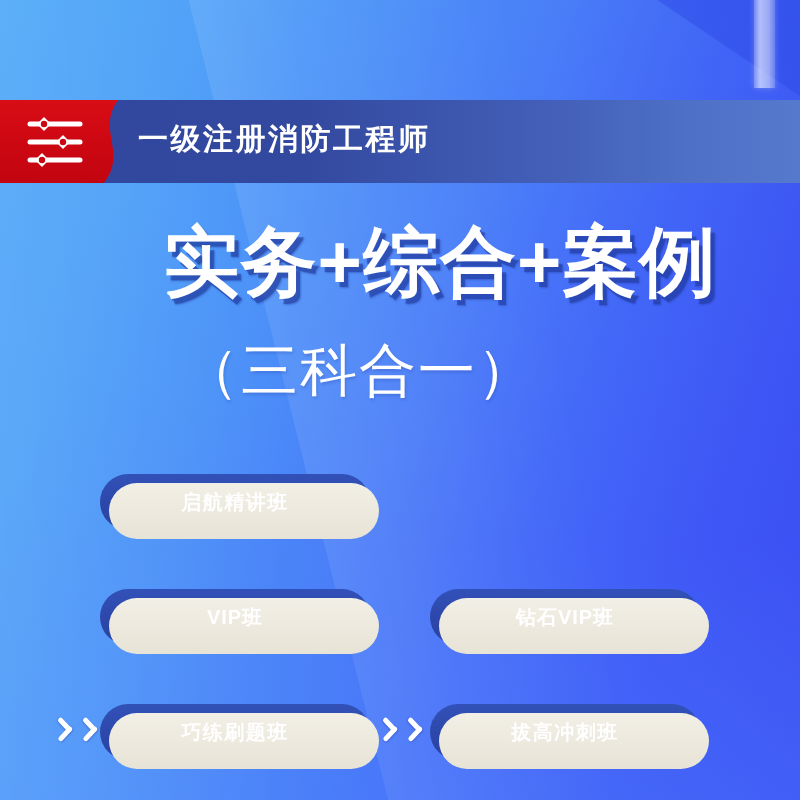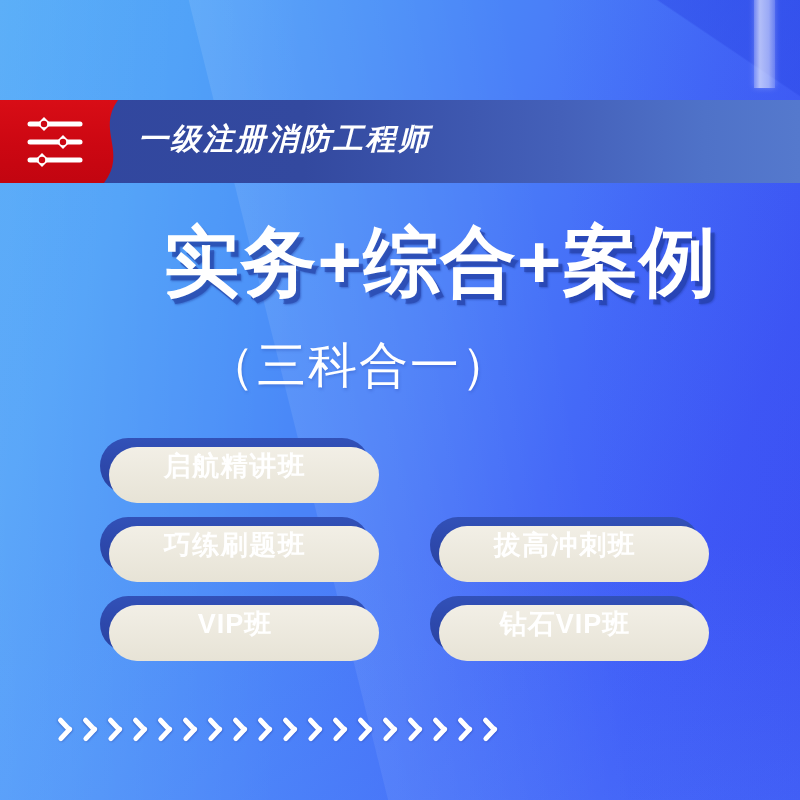--- a/index.html
+++ b/index.html
@@ -106,21 +106,20 @@
   .band-title {
     position:absolute;
     left:138px; top:100px;
     height:78px;
     display:flex; align-items:center;
     color:#ffffff;
     font-size:30px;
     font-weight:700;
     letter-spacing:2.5px;
     white-space:nowrap;
-    font-style:italic;
   }
 
   
   .headline {
     position:absolute;
     left:0; top:222px;
     width:800px;
     text-align:center;
     color:#ffffff;
     font-size:76px;
@@ -132,21 +131,21 @@
        4px 5px 0 rgba(32,60,160,.55),
        5px 6px 2px rgba(28,52,150,.40);
     margin-left: 40px;
   }
   .subhead {
     position:absolute;
     left:0; top:333px;
     width:718px;
     text-align:center;
     color:#ffffff;
-    font-size:49px;
+    font-size:57px;
     font-weight:500;
     letter-spacing:2px;
     white-space:nowrap;
     text-shadow:1px 2px 3px rgba(40,70,170,.30);
   }
 
   
   .pill-grid {
     position:absolute;
     left:100px; top:438px;
@@ -159,25 +158,26 @@
   }
   .pill-row:last-child { margin-bottom:0; }
 
   .pill {
     position:relative;
     width:270px; height:56px;
     border-radius:28px;
     background:linear-gradient(180deg,#3251b8 0%, #2d48ab 50%, #2a43a2 100%);
     display:flex; align-items:center; justify-content:center;
     color:#ffffff;
-    font-size:27px;
+    font-size:20px;
     font-weight:600;
     letter-spacing:1.5px;
     white-space:nowrap;
     z-index:2;
+    margin-top:36px;
   }
   
   .pill::after {
     content:"";
     position:absolute;
     left:9px; top:9px;
     width:270px; height:56px;
     border-radius:28px;
     background:linear-gradient(180deg,#f2efe6 0%, #e7e3d6 100%);
     z-index:-1;
@@ -251,29 +251,29 @@
   <div class="headline">实务+综合+案例</div>
   <div class="subhead">（三科合一）</div>
 
   <div class="pill-grid">
 
     <div class="pill-row">
       <div class="pill">启航精讲班</div>
     </div>
 
     <div class="pill-row">
+      <div class="pill pill-vip">VIP班</div>
+      <div class="pill pill-vip">钻石VIP班</div>
+    </div>
+
+    <div class="pill-row">
       <div class="pill">巧练刷题班</div>
       <div class="pill">拔高冲刺班</div>
     </div>
 
-    <div class="pill-row">
-      <div class="pill pill-vip">VIP班</div>
-      <div class="pill pill-vip">钻石VIP班</div>
-    </div>
-
   </div>
 
   <div class="chevrons" id="chevron-strip">
       <div class="chev"></div>
       <div class="chev"></div>
       <div class="chev"></div>
       <div class="chev"></div>
       <div class="chev"></div>
       <div class="chev"></div>
       <div class="chev"></div>

